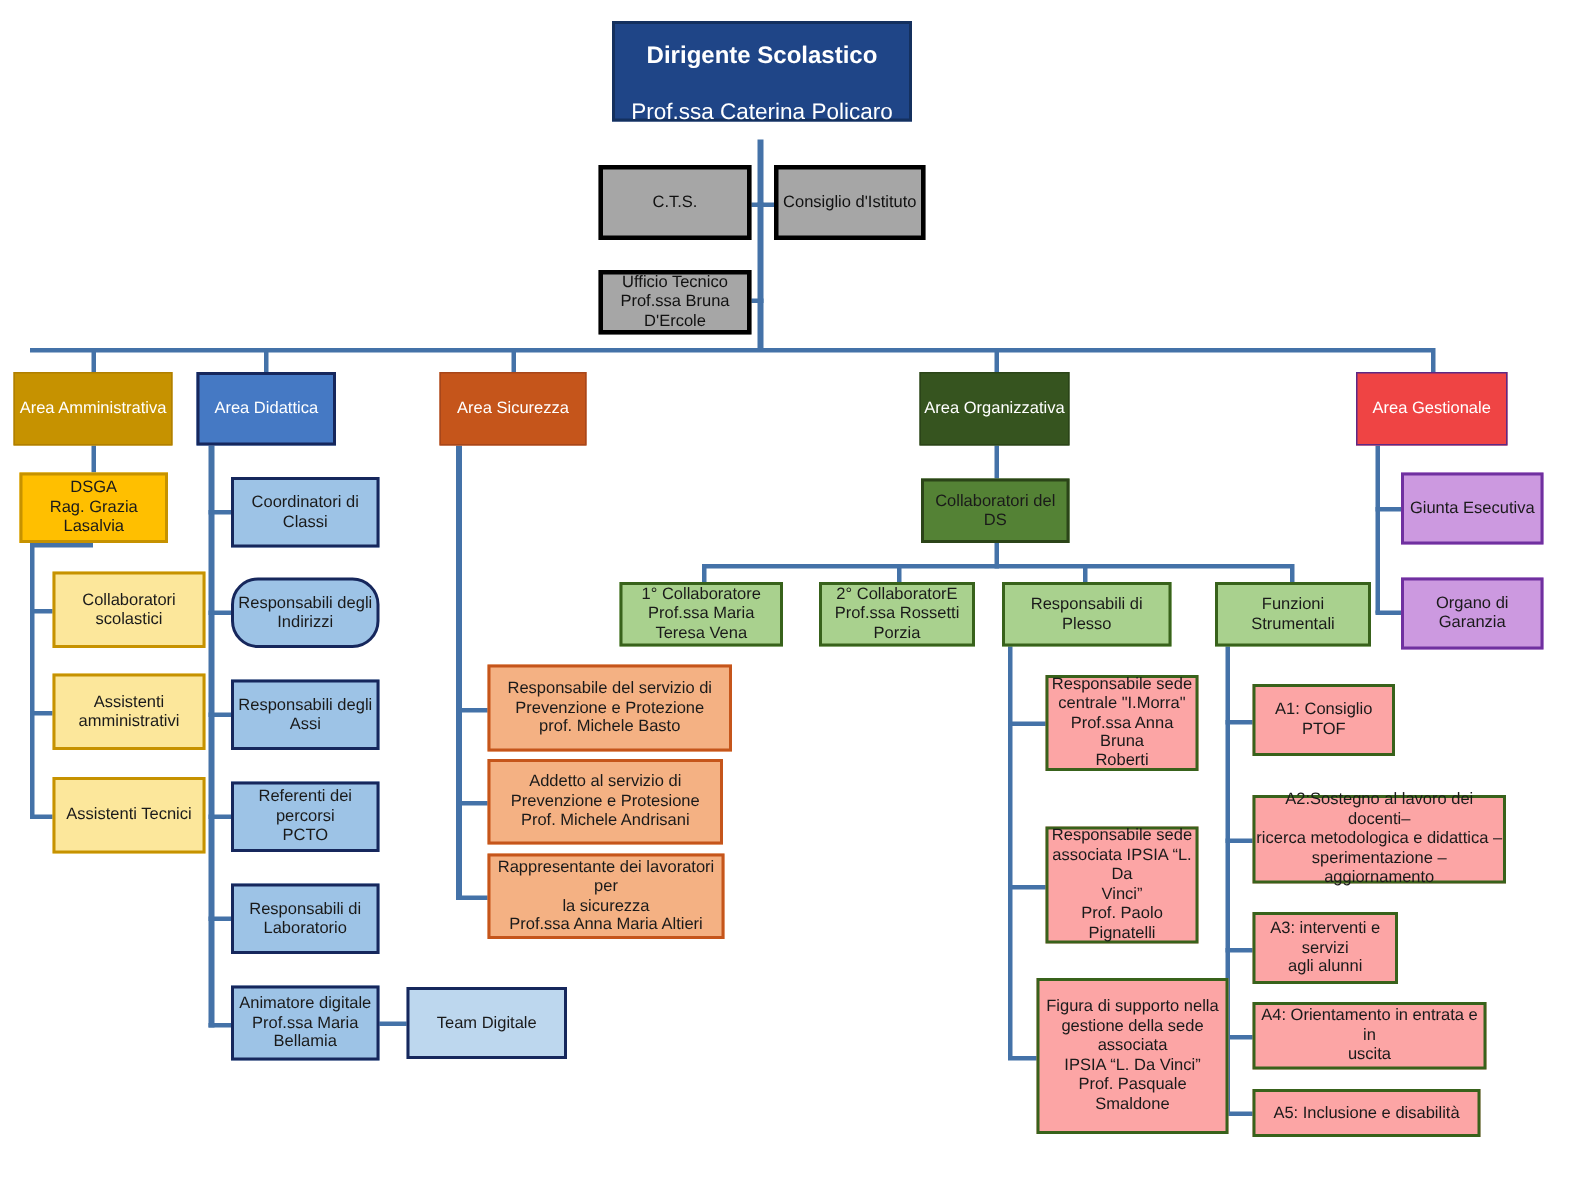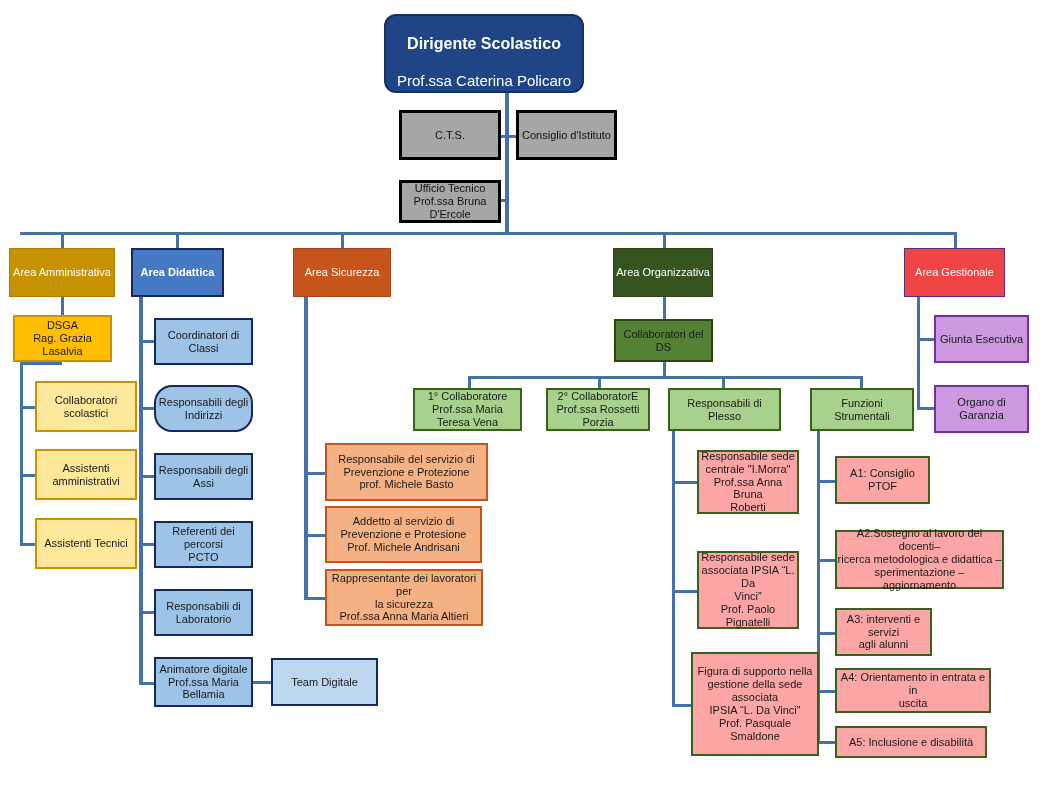--- a/index.html
+++ b/index.html
@@ -67,21 +67,20 @@
     border: 2px solid #c69200;
     color: #1a1a1a;
     font-size: 11px;
   }
 
   .n-blue-dark {
     background: #4579c4;
     border: 2px solid #16275c;
     color: #ffffff;
     font-size: 11px;
-    font-weight: bold;
   }
   .n-blue {
     background: #9dc3e6;
     border: 2px solid #16275c;
     color: #1a1a1a;
     font-size: 11px;
   }
   .n-blue-pale {
     background: #bdd7ee;
     border: 2px solid #16275c;
@@ -199,21 +198,21 @@
   <div class="conn" style="left:817px;top:480px;width:19px;height:3px;"></div>
   <div class="conn" style="left:817px;top:559px;width:19px;height:3px;"></div>
   <div class="conn" style="left:817px;top:632px;width:19px;height:3px;"></div>
   <div class="conn" style="left:817px;top:690px;width:19px;height:3px;"></div>
   <div class="conn" style="left:817px;top:741px;width:19px;height:3px;"></div>
 
   <div class="conn" style="left:917px;top:297px;width:3px;height:112px;"></div>
   <div class="conn" style="left:917px;top:338px;width:18px;height:3px;"></div>
   <div class="conn" style="left:917px;top:407px;width:18px;height:3px;"></div>
 
-  <div class="node n-root" style="left:384px;top:14px;width:200px;height:79px;border-radius:12px;">
+  <div class="node n-root" style="left:408px;top:14px;width:200px;height:67px;">
     <div>
       <b>Dirigente Scolastico</b><br>
       <span>Prof.ssa Caterina Policaro</span>
     </div>
   </div>
 
   <div class="node n-gray" style="left:399px;top:110px;width:102px;height:50px;">C.T.S.</div>
 
   <div class="node n-gray" style="left:516px;top:110px;width:101px;height:50px;">Consiglio d'Istituto</div>
 

